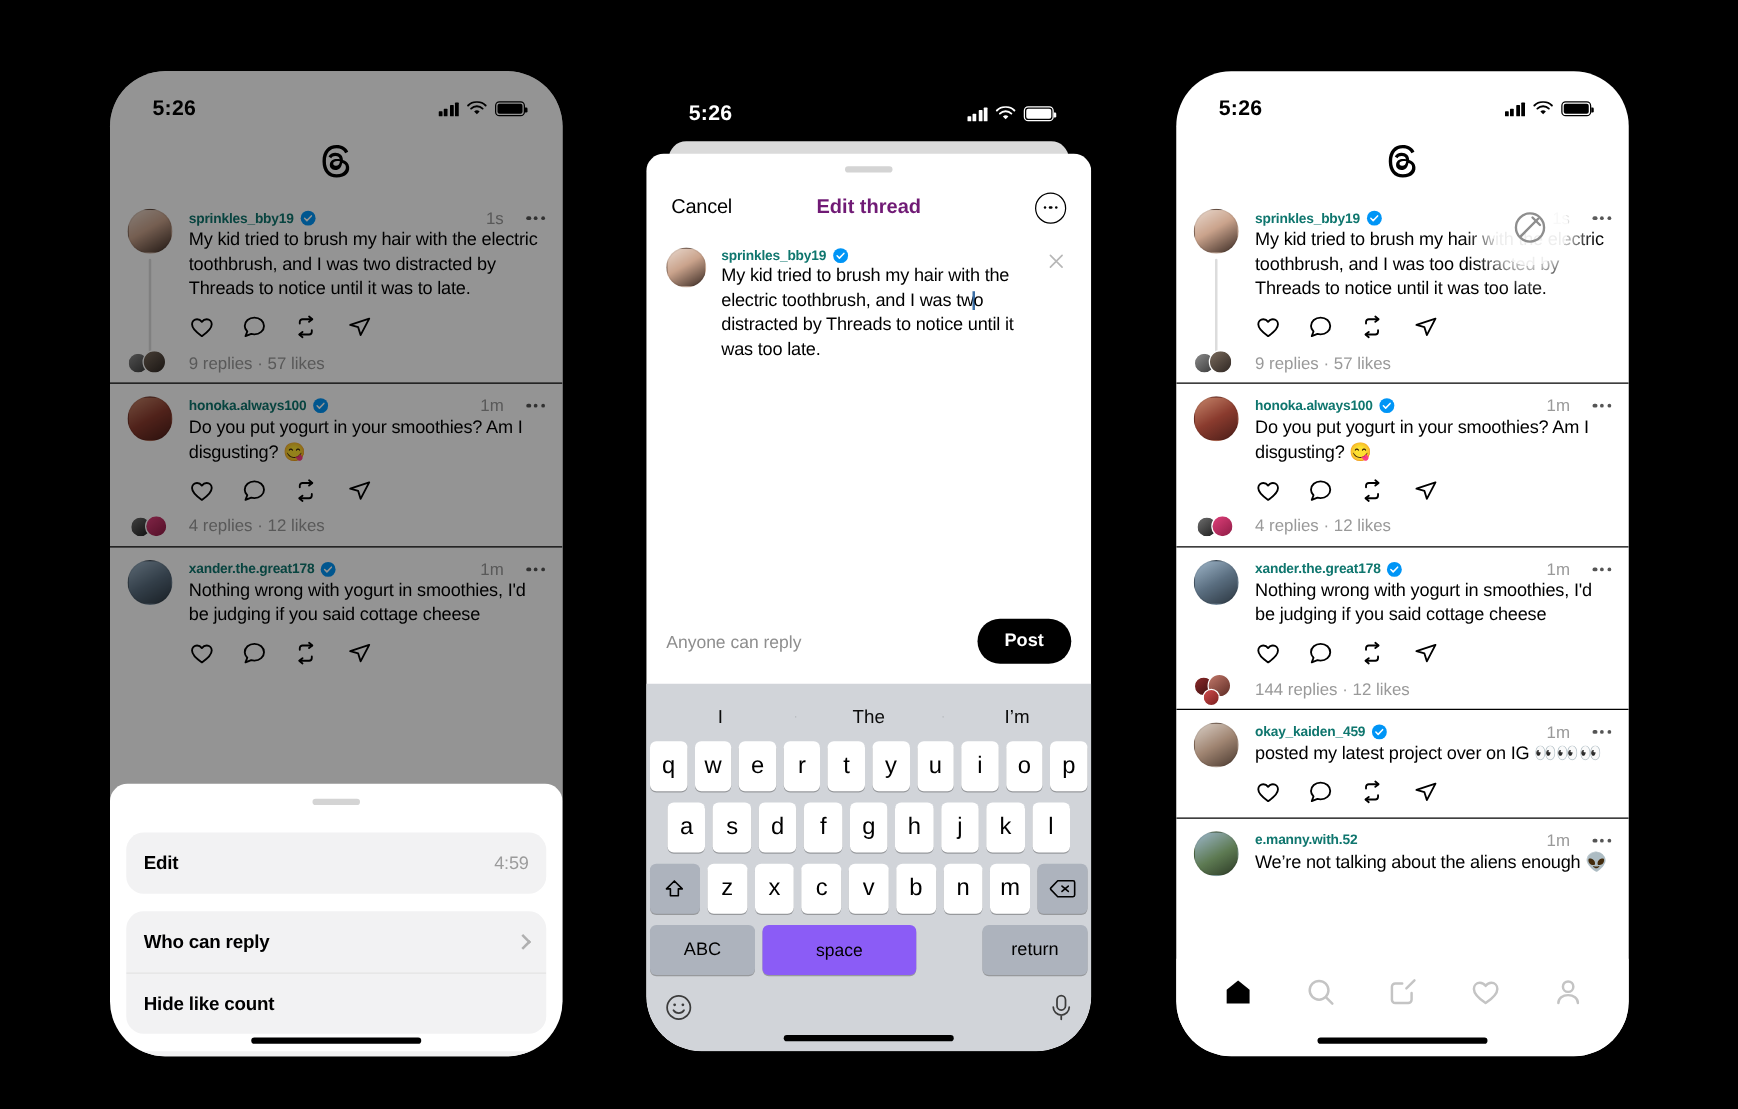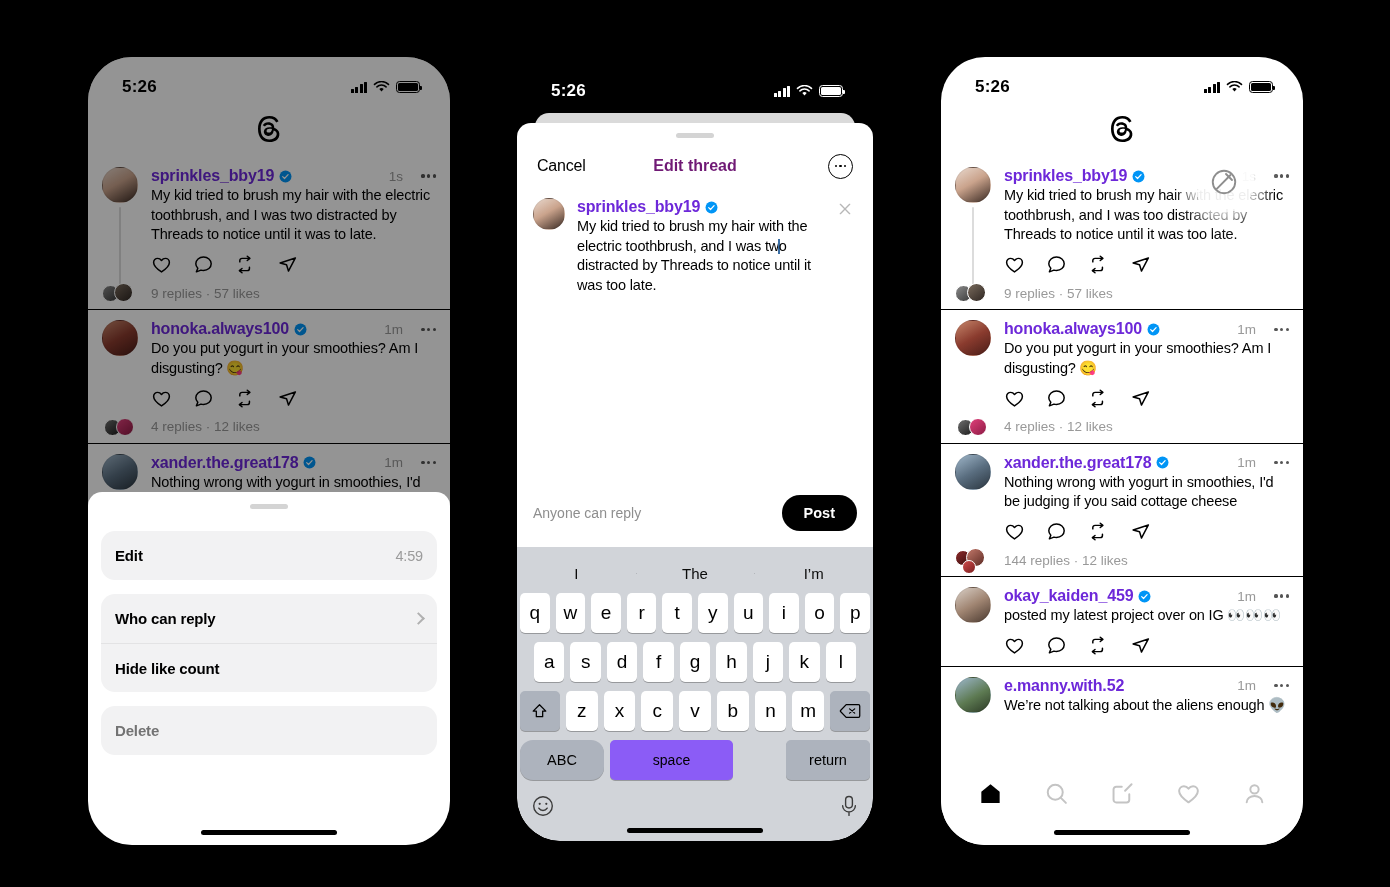--- a/index.html
+++ b/index.html
@@ -55,21 +55,21 @@
   .avatar {
     width: 36px; height: 36px; border-radius: 50%;
     background: #c9c2bd; overflow: hidden; position: relative;
     border: 1px solid rgba(0,0,0,.06);
   }
   .thread-line {
     position: absolute; left: 17px; top: 40px; bottom: -6px; width: 2px;
     background: #dcdcdc; border-radius: 1px;
   }
   .head { display: flex; align-items: center; gap: 5px; }
-  .uname { font-size: 16px; font-weight: 700; color: #6d28d9; letter-spacing: -.15px; }
+  .uname { font-size: 11px; font-weight: 700; color: #0f766e; letter-spacing: -.15px; }
   .verified { width: 13px; height: 13px; flex: 0 0 auto; }
   .spacer { flex: 1; }
   .time { font-size: 13.5px; color: #999; }
   .dots { width: 18px; height: 14px; display:flex; align-items:center; justify-content:flex-end; gap:2.5px; margin-left:10px; }
   .dots b { width:3.2px; height:3.2px; border-radius:50%; background:#555; display:block; }
   .body-text { font-size: 14.5px; line-height: 1.36; color: #000; margin-top: 1px; letter-spacing: -.15px; }
   .actions { display: flex; gap: 21px; margin: 9px 0 6px; }
   .actions svg { display:block; }
   .meta-text { font-size: 13.5px; color: #999; }
   .facepile { position: relative; width: 34px; height: 24px; }
@@ -94,21 +94,21 @@
   }
   .home-ind { position: absolute; left: 50%; transform: translateX(-50%); bottom: 10px;
               width: 136px; height: 5px; border-radius: 3px; background: #000; }
 
   
   .dim { position:absolute; inset:0; background: rgba(0,0,0,.42); z-index: 10; }
   .sheet {
     position: absolute; left: 0; right: 0; bottom: 0; z-index: 11;
     background: #fff; border-radius: 14px 14px 44px 44px;
     padding: 12px 13px 0;
-    height: 353px;
+    height: 218px;
   }
   .grabber { width: 38px; height: 5px; border-radius: 3px; background: #d4d4d4; margin: 0 auto 22px; }
   .sheet-group { background: #f2f2f3; border-radius: 14px; margin-bottom: 14px; overflow: hidden; }
   .sheet-row {
     height: 49px; display: flex; align-items: center; padding: 0 14px;
     font-size: 15px; font-weight: 700; color: #000; letter-spacing: -.15px;
   }
   .sheet-row + .sheet-row { border-top: 1px solid #e3e3e4; }
   .sheet-row .right { margin-left: auto; font-size: 14.5px; font-weight: 400; color: #9b9b9b; }
   .sheet-row.destructive { color: #737373; }
@@ -154,21 +154,21 @@
   .krow { display:flex; justify-content:center; gap:6px; margin-bottom: 9px; padding: 0 3px; }
   .key {
     background:#fff; border-radius:5px; height:40px; min-width:29px; flex:1;
     display:flex; align-items:center; justify-content:center;
     font-size:19px; color:#000; box-shadow: 0 1px 0 rgba(0,0,0,.28);
   }
   .krow.r2 { padding: 0 17px; }
   .krow.r3 { padding: 0 3px; }
   .key.wide { flex: 0 0 40px; background:#adb3bd; }
   .krow.r4 { margin-bottom: 6px; }
-  .key.abc { flex: 0 0 84px; background:#adb3bd; font-size:14.5px;border-radius:13px; }
+  .key.abc { flex: 0 0 84px; background:#adb3bd; font-size:14.5px; }
   .key.space { flex: 1; background:#8b5cf6; font-size:14px; }
   .key.ret { flex: 0 0 84px; background:#adb3bd; font-size:14.5px;margin-left:47px; }
   .kbfoot { display:flex; align-items:center; justify-content:space-between; padding: 2px 14px 4px; height: 42px; }
   .kb-home { width: 136px; height:5px; border-radius:3px; background:#000; margin: 0 auto 8px; }
 </style>
 </head>
 <body>
 
 <div class="stage">
 

